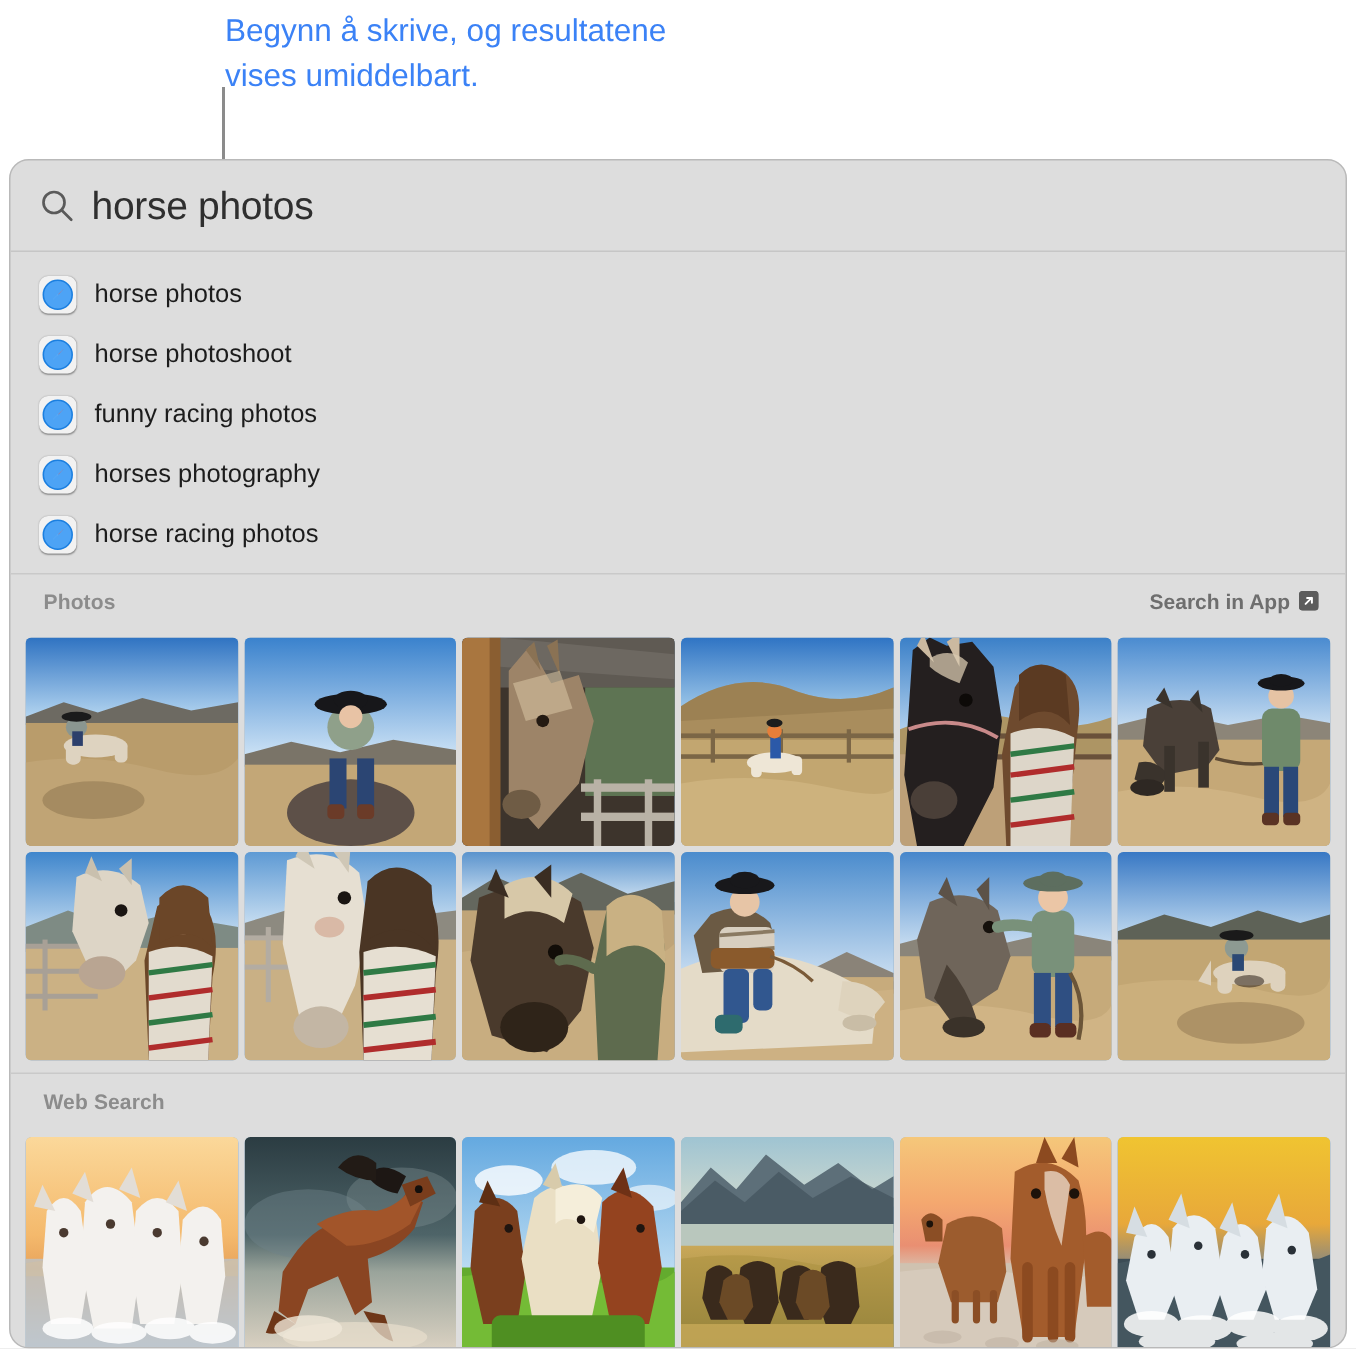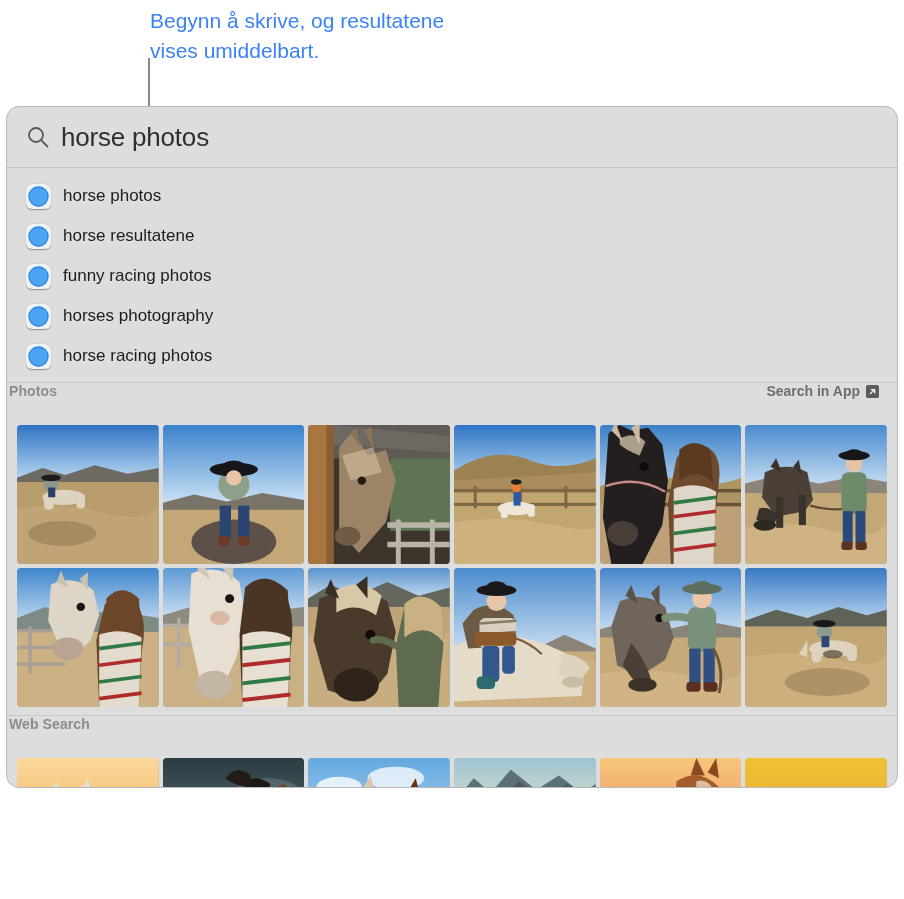--- a/index.html
+++ b/index.html
@@ -25,21 +25,21 @@
     position:absolute;
     left:148px; top:58px;
     width:2px; height:52px;
     background:#8b8b8b;
   }
 
   
   #panel{
     position:absolute;
     left:6px; top:106px;
-    width:892px; height:682px;
+    width:892px; height:793px;
     background:#dddddd;
     border:1px solid #b9b9b9;
     border-radius:13px;
     box-sizing:border-box;
     overflow:hidden;
   }
 
   
   #searchfield{
     height:61px;
@@ -74,22 +74,22 @@
     display:flex;align-items:center;justify-content:center;
   }
   .safari-ico svg{display:block;}
   .sugg-label{
     font-size:17px;color:#1c1c1c;
   }
 
   
   .sect-head{
     height:35px;
-    display:flex;align-items:flex-start;
-    padding:0 18px 0 2px;
+    display:flex;align-items:center;
+    padding:0 18px 0 22px;
     border-top:1px solid #c9c9c9;
     justify-content:space-between;
   }
   .sect-title{
     font-size:14px;color:#8c8c8c;font-weight:bold;
     letter-spacing:.1px;
   }
   .sect-action{
     display:flex;align-items:center;gap:6px;
     font-size:14px;color:#6e6e6e;font-weight:bold;
@@ -160,21 +160,21 @@
 
     <div class="sugg">
       <span class="safari-ico">
         <svg width="21" height="21" viewBox="0 0 24 24">
             <circle cx="12" cy="12" r="11" fill="#4da3f5"></circle>
             <circle cx="12" cy="12" r="11" fill="none" stroke="#1b7fe0" stroke-width="1.2"></circle>
             <polygon points="17,7 13,11 7,17 11,13" fill="#ffffff"></polygon>
             <polygon points="17,7 13,11 12.2,12.2" fill="#ef4136"></polygon>
           </svg>
       </span>
-      <span class="sugg-label">horse resultatene</span>
+      <span class="sugg-label">horse photoshoot</span>
     </div>
 
     <div class="sugg">
       <span class="safari-ico">
         <svg width="21" height="21" viewBox="0 0 24 24">
             <circle cx="12" cy="12" r="11" fill="#4da3f5"></circle>
             <circle cx="12" cy="12" r="11" fill="none" stroke="#1b7fe0" stroke-width="1.2"></circle>
             <polygon points="17,7 13,11 7,17 11,13" fill="#ffffff"></polygon>
             <polygon points="17,7 13,11 12.2,12.2" fill="#ef4136"></polygon>
           </svg>

